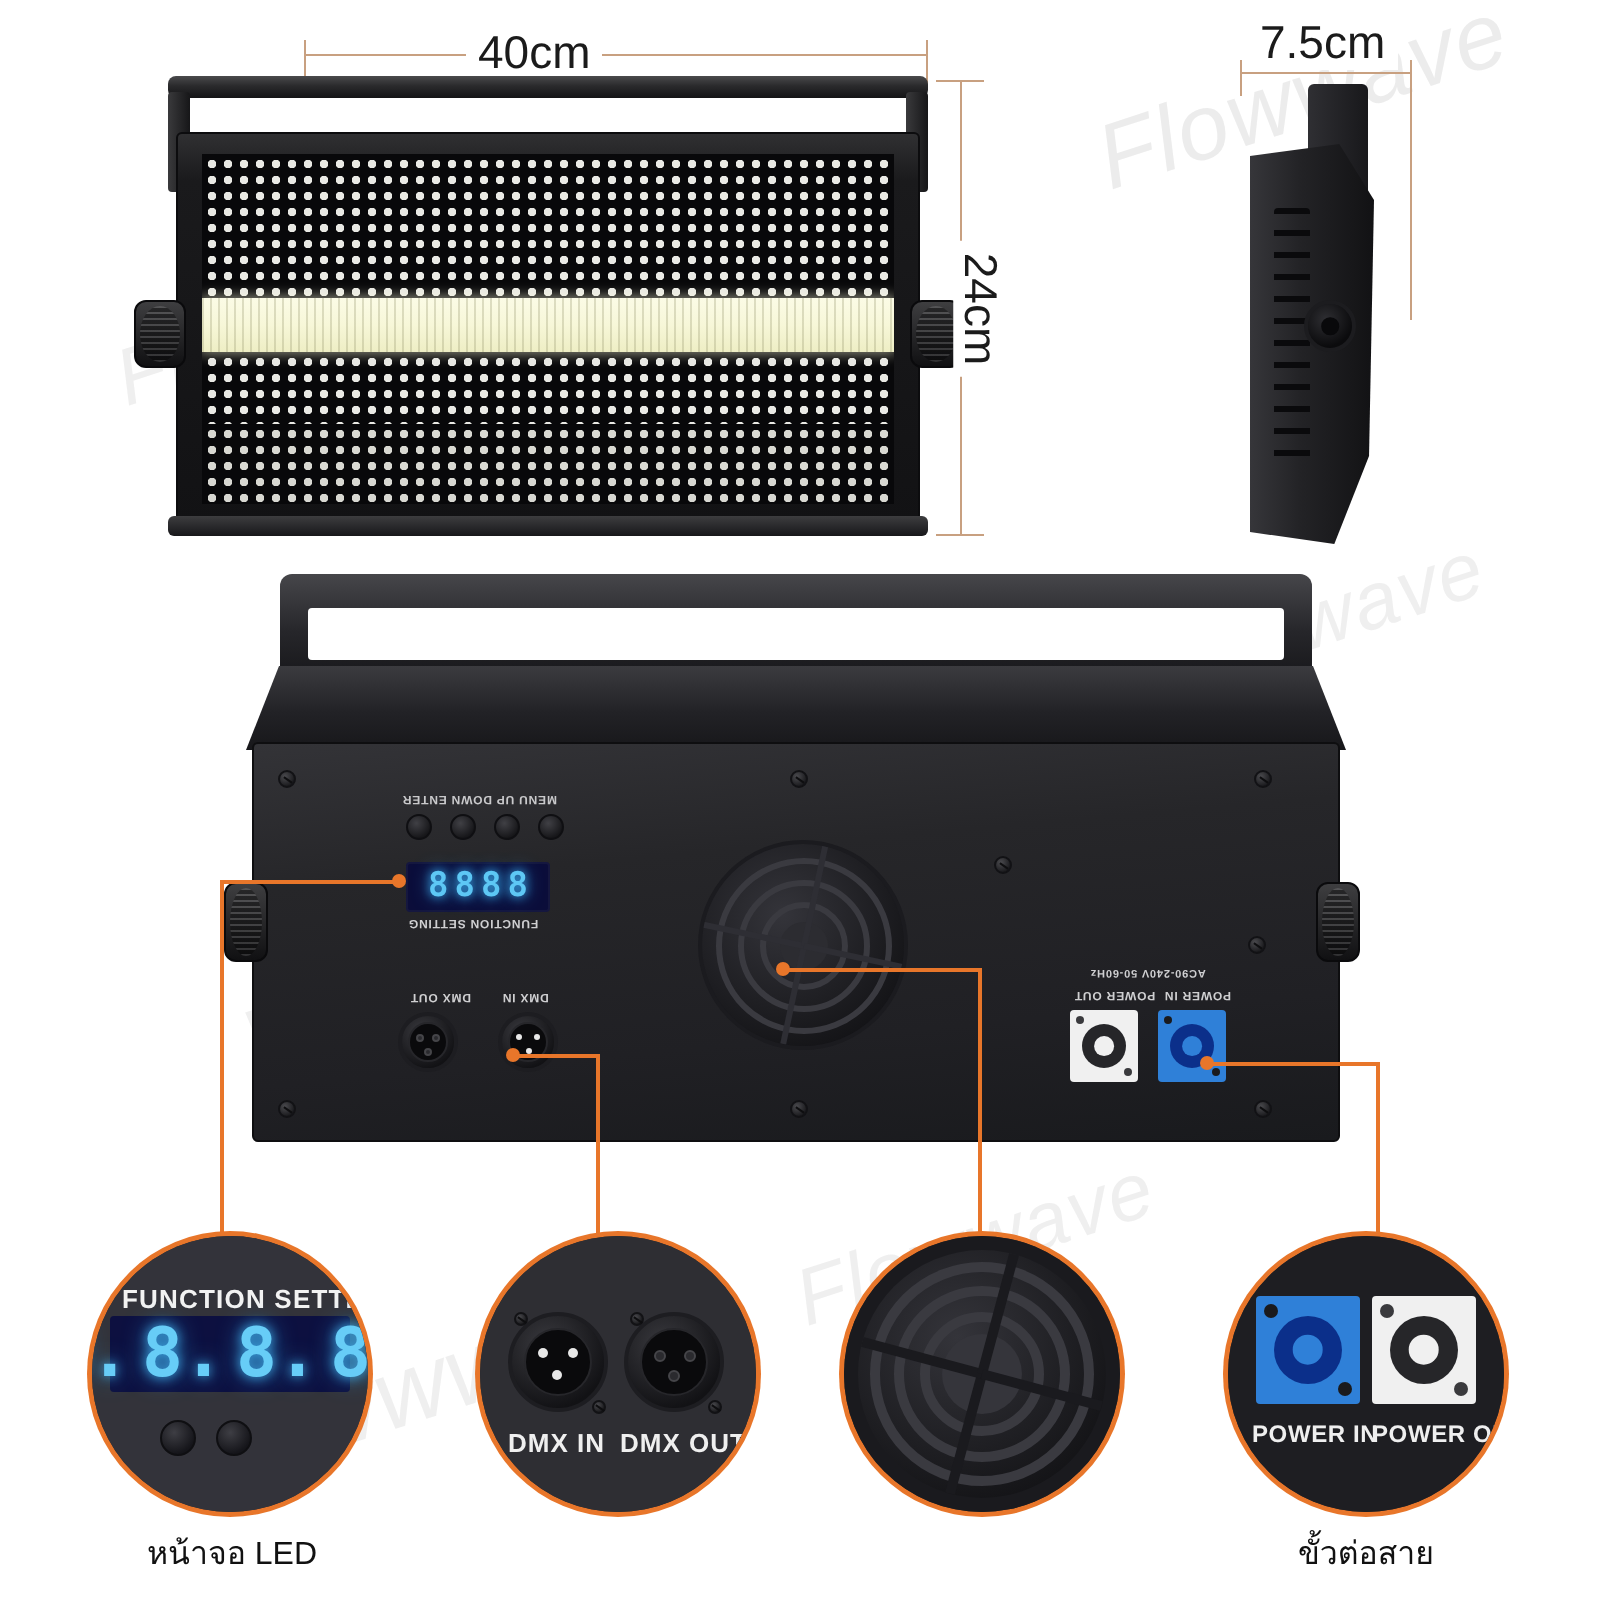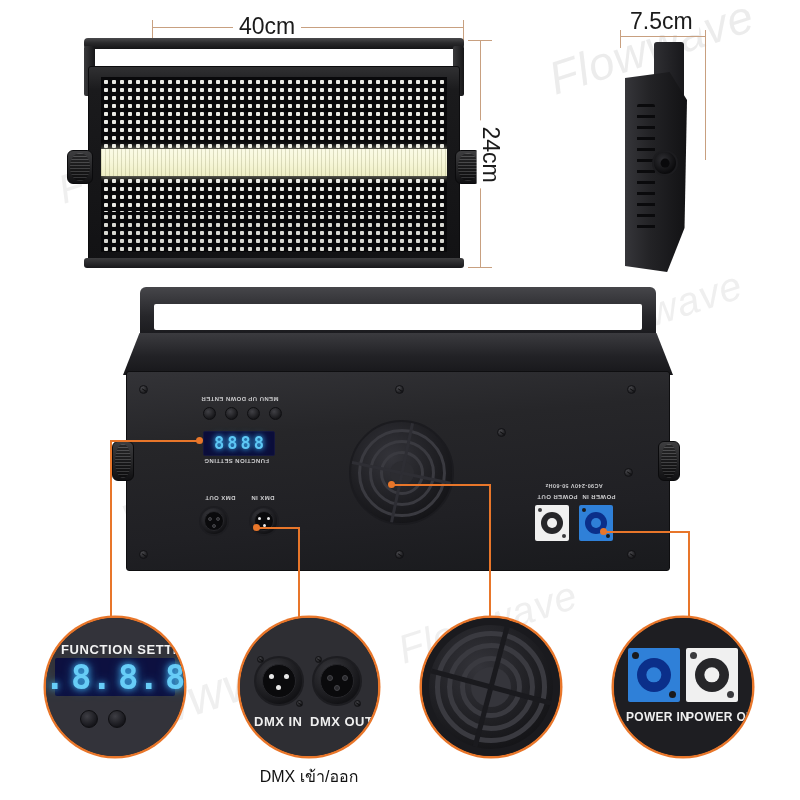--- a/index.html
+++ b/index.html
@@ -552,20 +552,21 @@
       <div class="co-display" style="left:9px; top:40px; width:120px; height:38px;">
         <span class="co-digit">8.</span>
         <span class="co-digit">8.</span>
         <span class="co-digit">8.</span>
         <span class="co-digit">8.</span>
       </div>
       <div class="co-btn" style="left:34px; top:92px; width:18px; height:18px;"></div>
       <div class="co-btn" style="left:62px; top:92px; width:18px; height:18px;"></div>
     </div>
   </div>
+  <div class="callout-label" style="left:26px; top:764px; width:180px;">หน้าจอ LED</div>
 
   <div class="callout" style="left:240px; top:618px; width:138px; height:138px;">
     <div class="callout-inner" style="background:#2e2e33;">
       <div class="xlr" style="left:14px; top:38px; width:50px; height:50px;">
         <div class="xlr-inner" style="width:34px; height:34px;">
           <div class="xlr-pin" style="left:6px; top:9px; width:5px; height:5px;"></div>
           <div class="xlr-pin" style="left:21px; top:9px; width:5px; height:5px;"></div>
           <div class="xlr-pin" style="left:13px; top:20px; width:5px; height:5px;"></div>
         </div>
         <div class="screw" style="left:1px; top:-2px; width:7px; height:7px;"></div>
@@ -577,21 +578,20 @@
           <div class="xlr-hole" style="left:21px; top:10px; width:6px; height:6px;"></div>
           <div class="xlr-hole" style="left:13px; top:20px; width:6px; height:6px;"></div>
         </div>
         <div class="screw" style="left:1px; top:-2px; width:7px; height:7px;"></div>
         <div class="screw" style="left:40px; top:42px; width:7px; height:7px;"></div>
       </div>
       <div class="co-xlr-label" style="left:14px; top:96px;">DMX IN</div>
       <div class="co-xlr-label" style="left:70px; top:96px;">DMX OUT</div>
     </div>
   </div>
-  <div class="callout-label" style="left:219px; top:764px; width:180px;">DMX เข้า/ออก</div>
 
   <div class="callout" style="left:422px; top:618px; width:138px; height:138px;">
     <div class="callout-inner" style="background:#1a1a1e;">
       <div class="fan-grille" style="left:7px; top:7px; width:124px; height:124px; border:none;">
         <div class="fan-ring" style="width:112px; height:112px; border-width:5px; border-color:#3a3a40;"></div>
         <div class="fan-ring" style="width:88px; height:88px; border-width:5px; border-color:#3a3a40;"></div>
         <div class="fan-ring" style="width:62px; height:62px; border-width:5px; border-color:#3a3a40;"></div>
         <div class="fan-hub" style="width:40px; height:40px; background:#35353b;"></div>
         <div class="fan-spoke" style="height:62px; width:5px; background:#1a1a1e; transform:translate(-50%,0) rotate(15deg);"></div>
         <div class="fan-spoke" style="height:62px; width:5px; background:#1a1a1e; transform:translate(-50%,0) rotate(105deg);"></div>
@@ -610,14 +610,15 @@
       </div>
       <div class="powercon pc-white" style="left:72px; top:30px; width:52px; height:54px;">
         <div class="pc-core" style="width:34px; height:34px;"></div>
         <div class="pc-screw" style="left:4px; top:4px; width:7px; height:7px;"></div>
         <div class="pc-screw" style="left:41px; top:43px; width:7px; height:7px;"></div>
       </div>
       <div class="co-pc-label" style="left:12px; top:92px;">POWER IN</div>
       <div class="co-pc-label" style="left:72px; top:92px;">POWER OUT</div>
     </div>
   </div>
+  <div class="callout-label" style="left:603px; top:764px; width:160px;">ขั้วต่อสาย</div>
 
 </div>
 
 </body></html>

